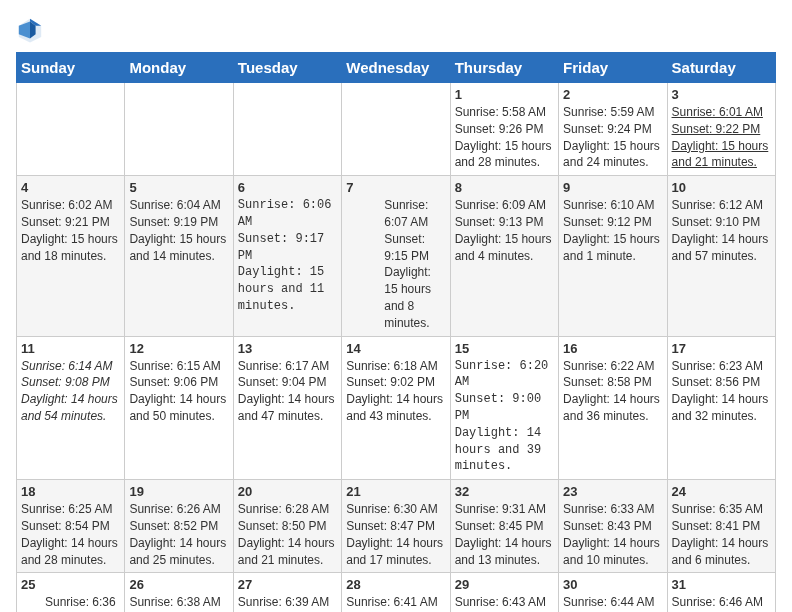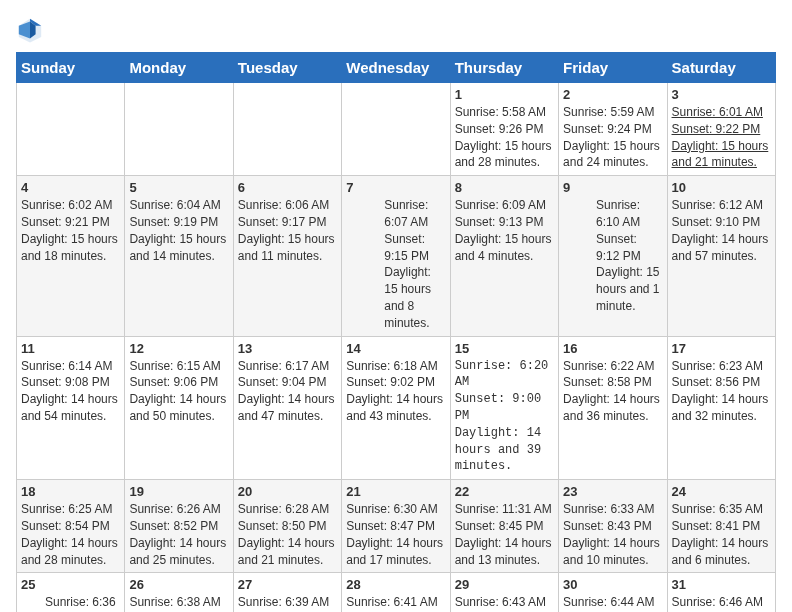--- a/index.html
+++ b/index.html
@@ -153,53 +153,53 @@
 Daylight: 15 hours and 18 minutes.</div>
         </td>
         <td>
           <span class="day-num">5</span>
           <div class="day-info" style="white-space: pre-line;">Sunrise: 6:04 AM
 Sunset: 9:19 PM
 Daylight: 15 hours and 14 minutes.</div>
         </td>
         <td>
           <span class="day-num">6</span>
-          <div class="day-info" style="white-space: pre-line;">Sunrise: 6:06 AM
+          <div class="day-info" style="white-space: pre-line; font-family: Liberation Mono, monospace;">Sunrise: 6:06 AM
 Sunset: 9:17 PM
 Daylight: 15 hours and 11 minutes.</div>
         </td>
         <td>
           <span class="day-num">7</span>
           <div class="day-info" style="white-space: pre-line; margin-left: 38px;">Sunrise: 6:07 AM
 Sunset: 9:15 PM
 Daylight: 15 hours and 8 minutes.</div>
         </td>
         <td>
           <span class="day-num">8</span>
           <div class="day-info" style="white-space: pre-line;">Sunrise: 6:09 AM
 Sunset: 9:13 PM
 Daylight: 15 hours and 4 minutes.</div>
         </td>
         <td>
           <span class="day-num">9</span>
-          <div class="day-info" style="white-space: pre-line; margin-left: 33px;">Sunrise: 6:10 AM
+          <div class="day-info" style="white-space: pre-line;">Sunrise: 6:10 AM
 Sunset: 9:12 PM
 Daylight: 15 hours and 1 minute.</div>
         </td>
         <td>
           <span class="day-num">10</span>
           <div class="day-info" style="white-space: pre-line;">Sunrise: 6:12 AM
 Sunset: 9:10 PM
 Daylight: 14 hours and 57 minutes.</div>
         </td>
       </tr>
       <tr>
         <td>
           <span class="day-num">11</span>
-          <div class="day-info" style="white-space: pre-line;">Sunrise: 6:14 AM
+          <div class="day-info" style="white-space: pre-line; font-style: italic;">Sunrise: 6:14 AM
 Sunset: 9:08 PM
 Daylight: 14 hours and 54 minutes.</div>
         </td>
         <td>
           <span class="day-num">12</span>
           <div class="day-info" style="white-space: pre-line;">Sunrise: 6:15 AM
 Sunset: 9:06 PM
 Daylight: 14 hours and 50 minutes.</div>
         </td>
         <td>
@@ -252,22 +252,22 @@
 Sunset: 8:50 PM
 Daylight: 14 hours and 21 minutes.</div>
         </td>
         <td>
           <span class="day-num">21</span>
           <div class="day-info" style="white-space: pre-line;">Sunrise: 6:30 AM
 Sunset: 8:47 PM
 Daylight: 14 hours and 17 minutes.</div>
         </td>
         <td>
-          <span class="day-num">22</span>
-          <div class="day-info" style="white-space: pre-line;">Sunrise: 11:31 AM
+          <span class="day-num">32</span>
+          <div class="day-info" style="white-space: pre-line;">Sunrise: 9:31 AM
 Sunset: 8:45 PM
 Daylight: 14 hours and 13 minutes.</div>
         </td>
         <td>
           <span class="day-num">23</span>
           <div class="day-info" style="white-space: pre-line;">Sunrise: 6:33 AM
 Sunset: 8:43 PM
 Daylight: 14 hours and 10 minutes.</div>
         </td>
         <td>

